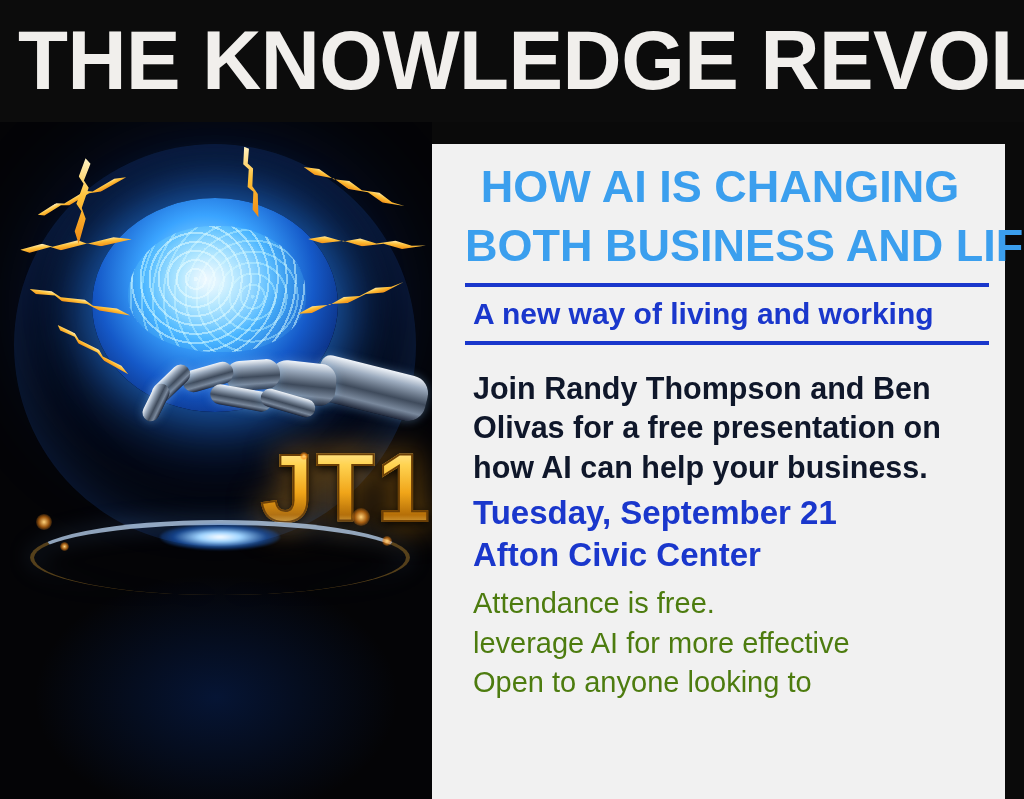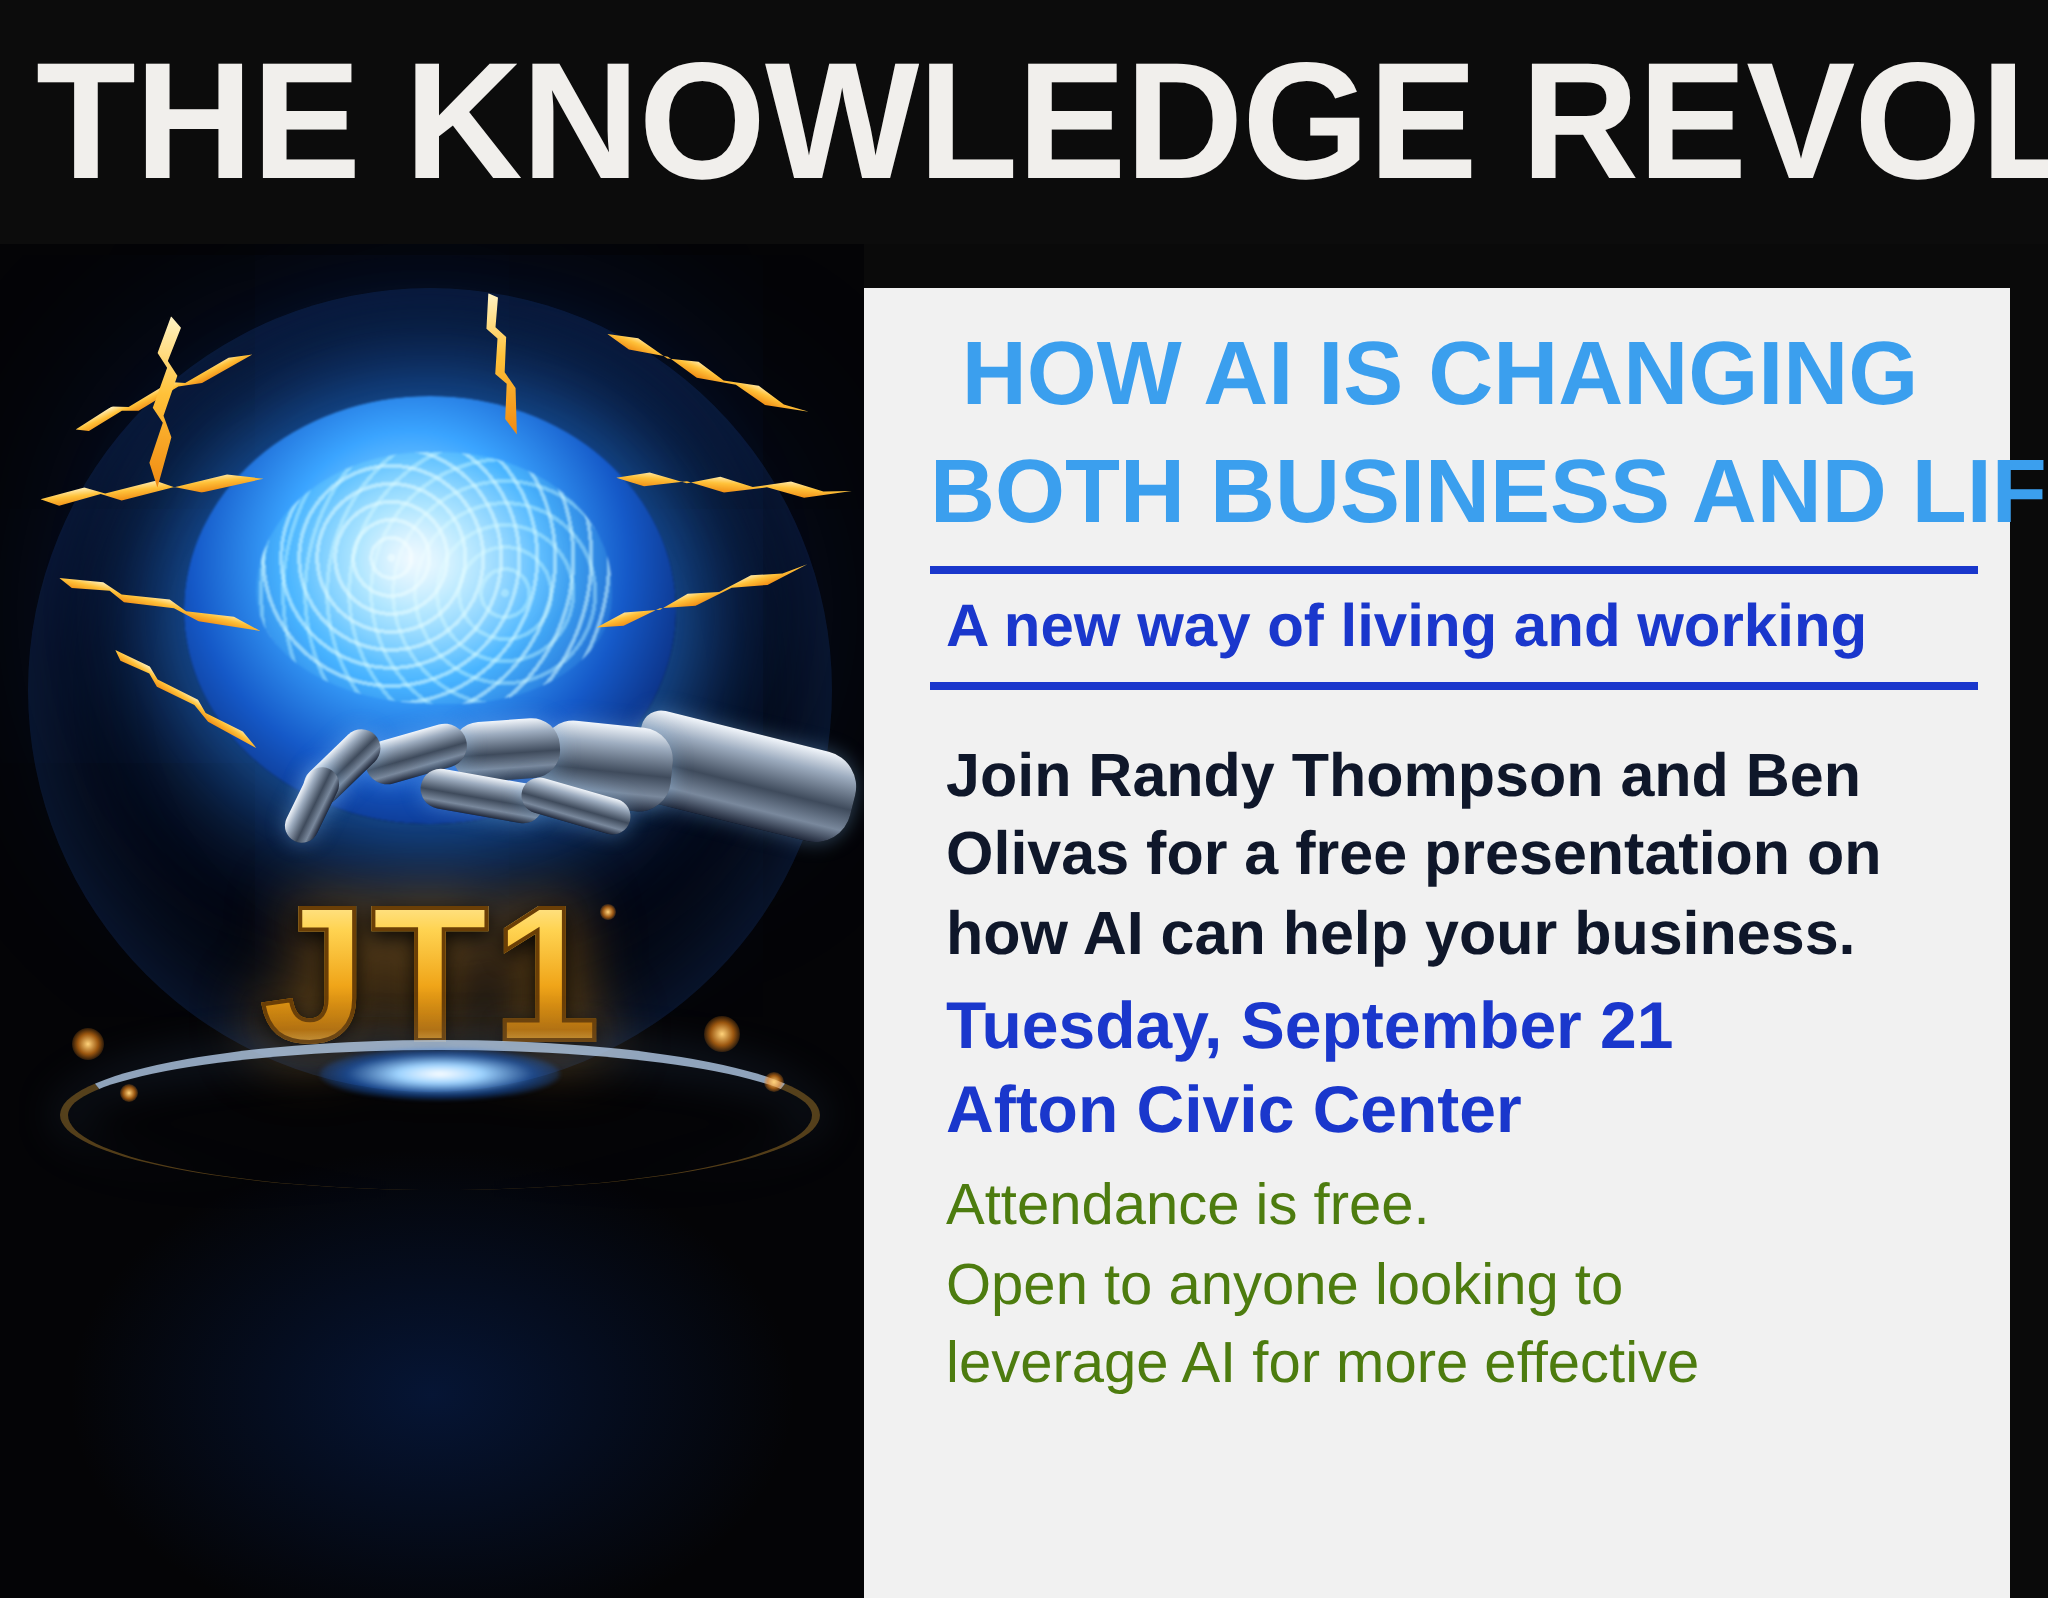--- a/index.html
+++ b/index.html
@@ -129,21 +129,21 @@
     border-radius: 14px;
     background: linear-gradient(180deg, #f2f6fb 0%, #9eadc0 22%, #3f4b5c 56%, #79889c 80%, #20283a 100%);
     box-shadow: 0 0 10px rgba(140,200,255,0.35);
   }
   
   #art-wordmark {
     position: absolute;
     left: 0;
     top: 318px;
     width: 432px;
-    text-align: center;
+    text-align: right;
     font-family: "Liberation Sans Narrow", "Liberation Sans", sans-serif;
     font-weight: 700;
     font-size: 96px;
     letter-spacing: 2px;
     line-height: 1;
     background: linear-gradient(180deg, #fff2bd 0%, #ffd351 26%, #f0a519 55%, #b56f08 78%, #ffe187 100%);
     -webkit-background-clip: text;
     background-clip: text;
     color: transparent;
     -webkit-text-stroke: 2px #6b3f06;
@@ -323,19 +323,19 @@
 
     <div id="lede">Join Randy Thompson and Ben Olivas for a free presentation on how AI can help your business.</div>
 
     <div class="event-line" id="event-date">Tuesday, September 21</div>
 
 
     <div class="event-line" id="event-venue">Afton Civic Center</div>
 
     <div class="note-line" id="note-1">Attendance is free.</div>
 
+    <div class="note-line" id="note-3">leverage AI for more effective</div>
+
     <div class="note-line" id="note-2">Open to anyone looking to</div>
 
-    <div class="note-line" id="note-3">leverage AI for more effective</div>
-
   </div>
 
 </div>
 
 </body></html>

